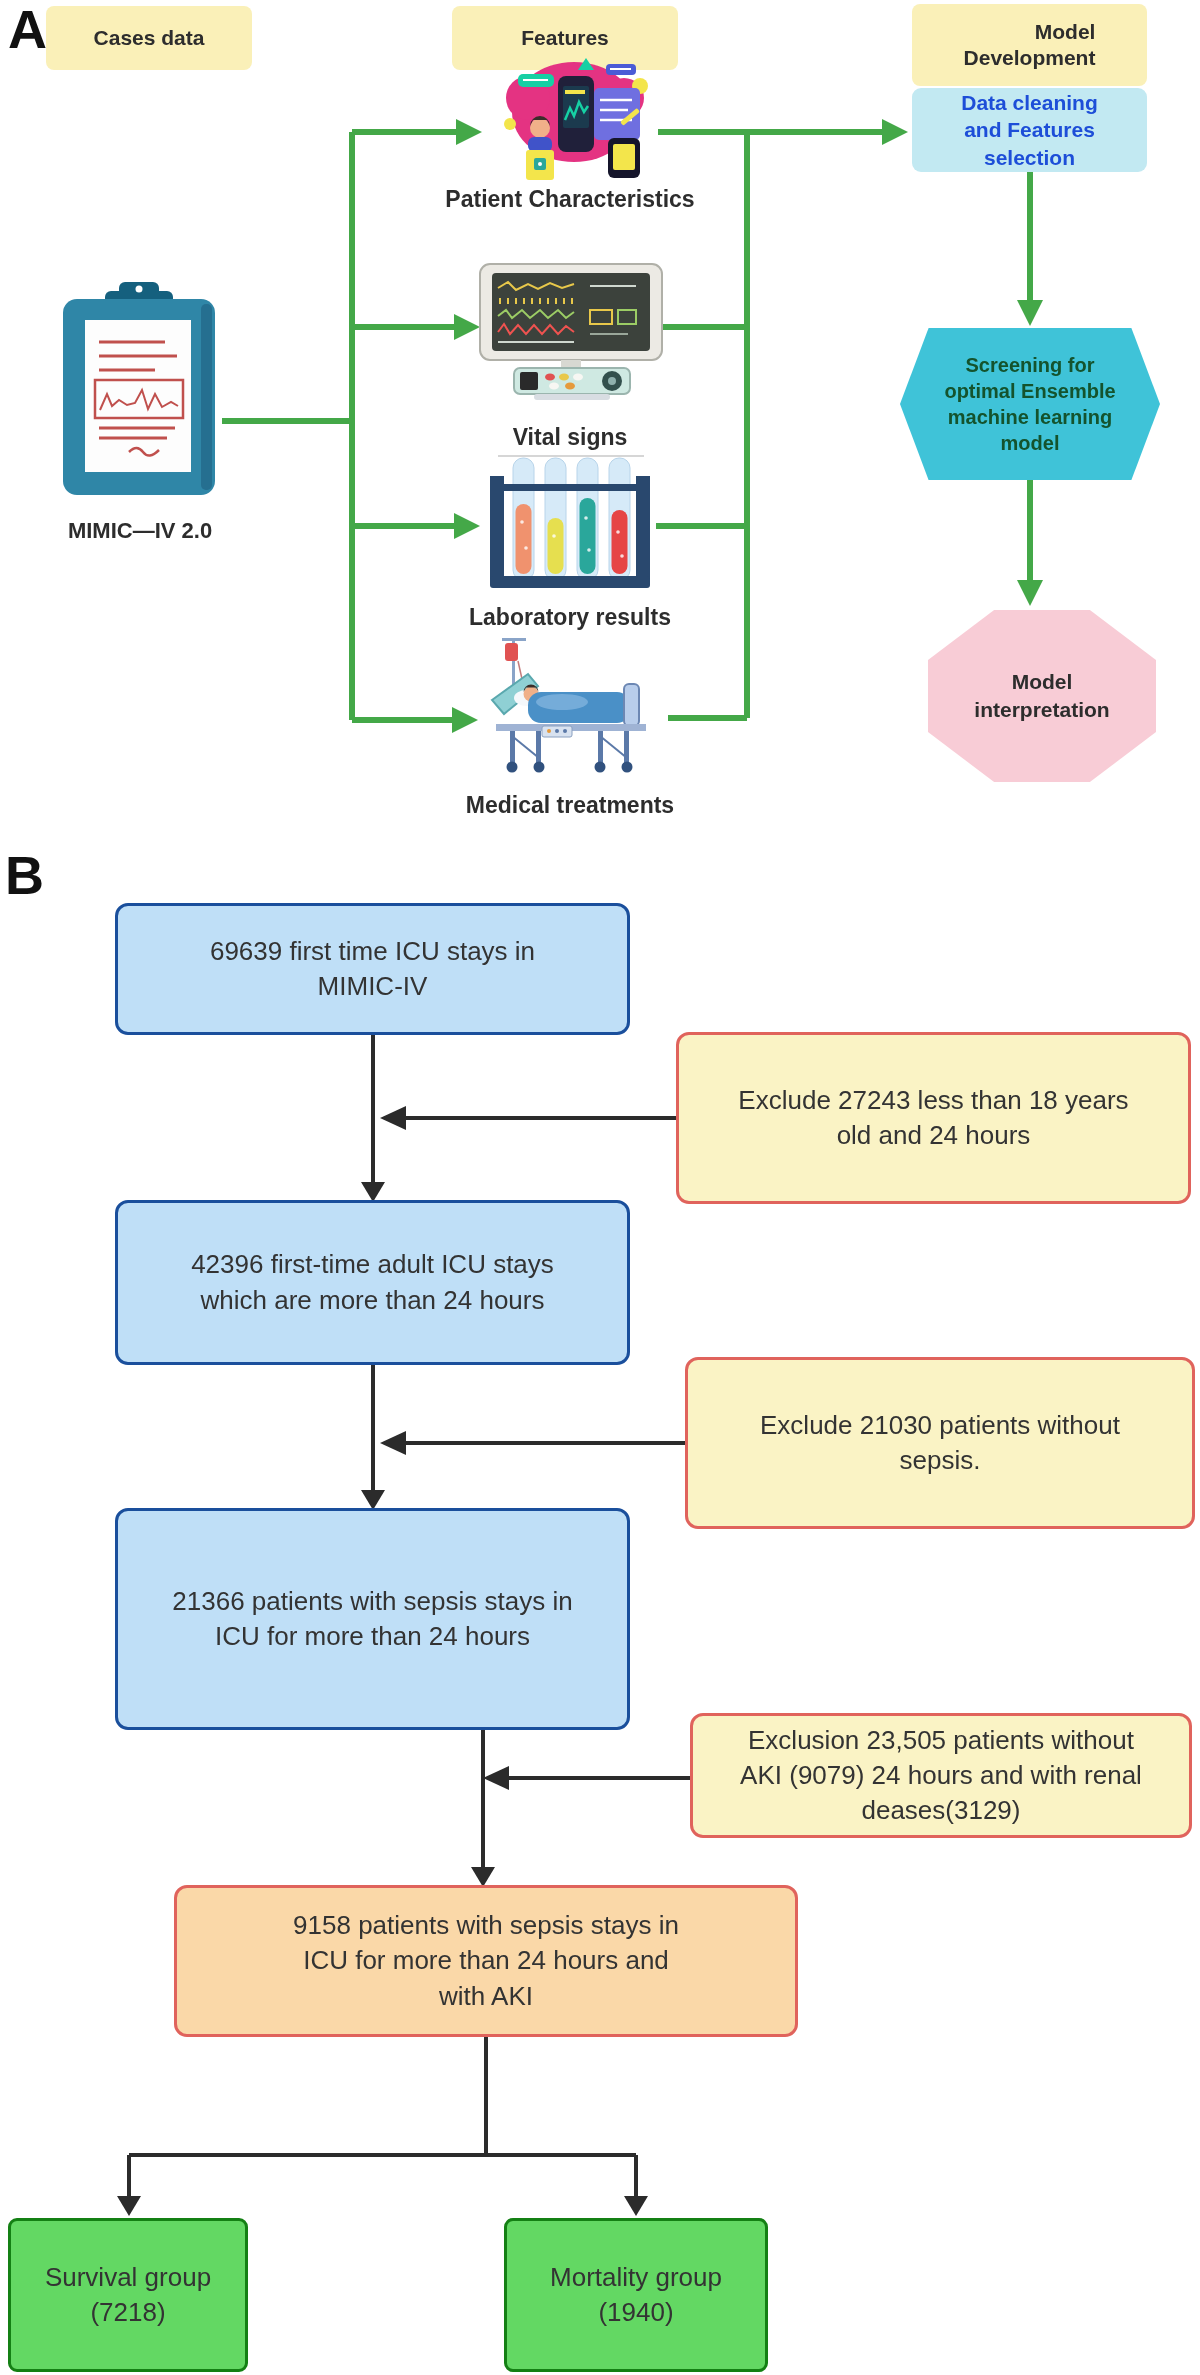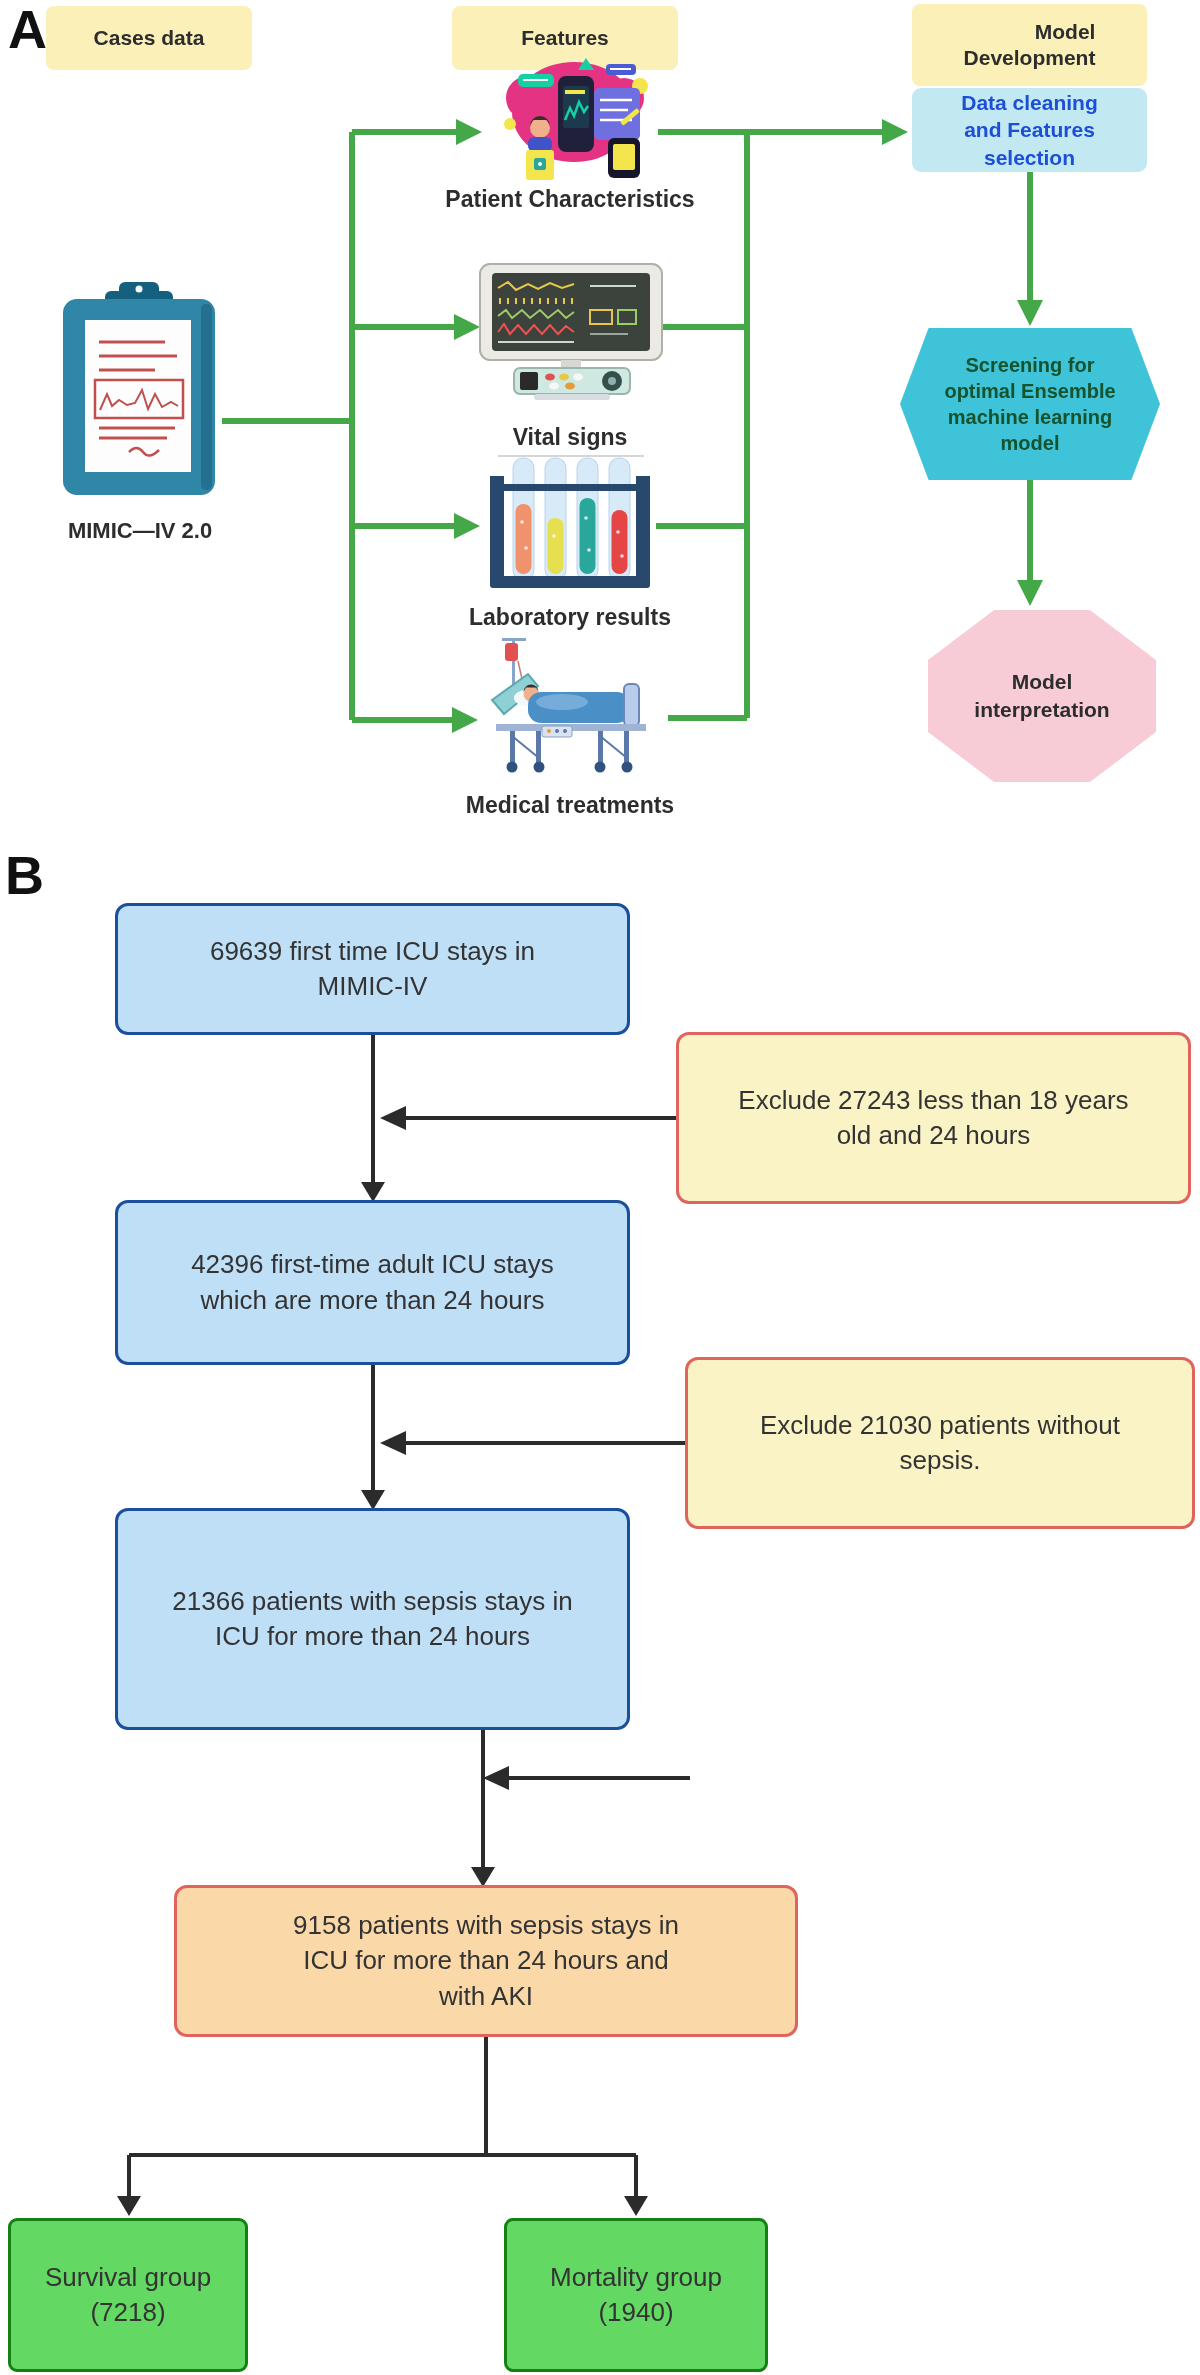--- a/index.html
+++ b/index.html
@@ -275,20 +275,23 @@
 
   <div class="abs bbox flowb txt" style="left:115px;top:1200px;width:515px;height:165px;">42396 first-time adult ICU stays
 which are more than 24 hours</div>
 
   <div class="abs bbox exclb txt" style="left:685px;top:1357px;width:510px;height:172px;">Exclude 21030 patients without
 sepsis.</div>
 
   <div class="abs bbox flowb txt" style="left:115px;top:1508px;width:515px;height:222px;">21366 patients with sepsis stays in
 ICU for more than 24 hours</div>
 
+  <div class="abs bbox exclb txt" style="left:690px;top:1713px;width:502px;height:125px;">Exclusion   23,505 patients without
+AKI (9079) 24 hours and  with renal
+deases(3129)</div>
 
   <div class="abs bbox resb txt" style="left:174px;top:1885px;width:624px;height:152px;">9158 patients with sepsis stays in
 ICU for more than 24 hours and
 with AKI</div>
 
   <div class="abs bbox outb txt" style="left:8px;top:2218px;width:240px;height:154px;">Survival group
 (7218)</div>
 
   <div class="abs bbox outb txt" style="left:504px;top:2218px;width:264px;height:154px;">Mortality group
 (1940)</div>

